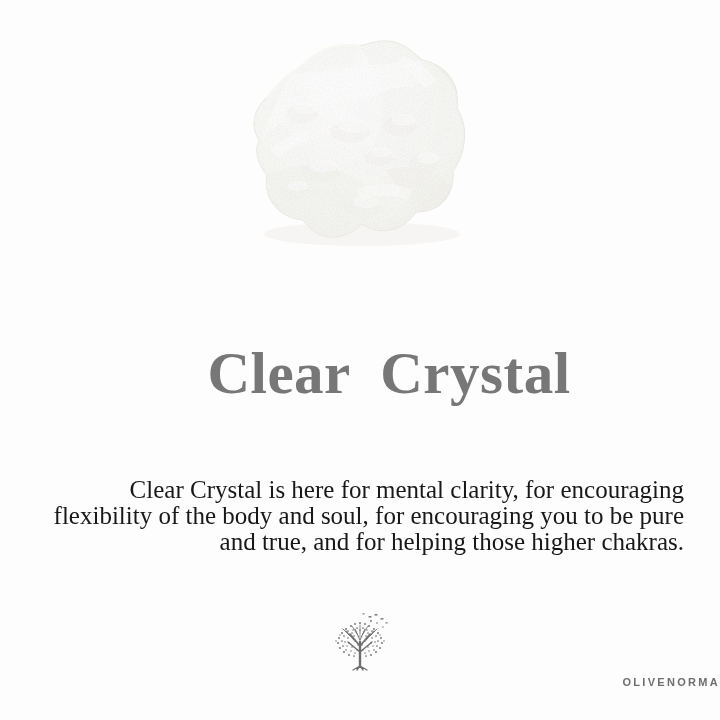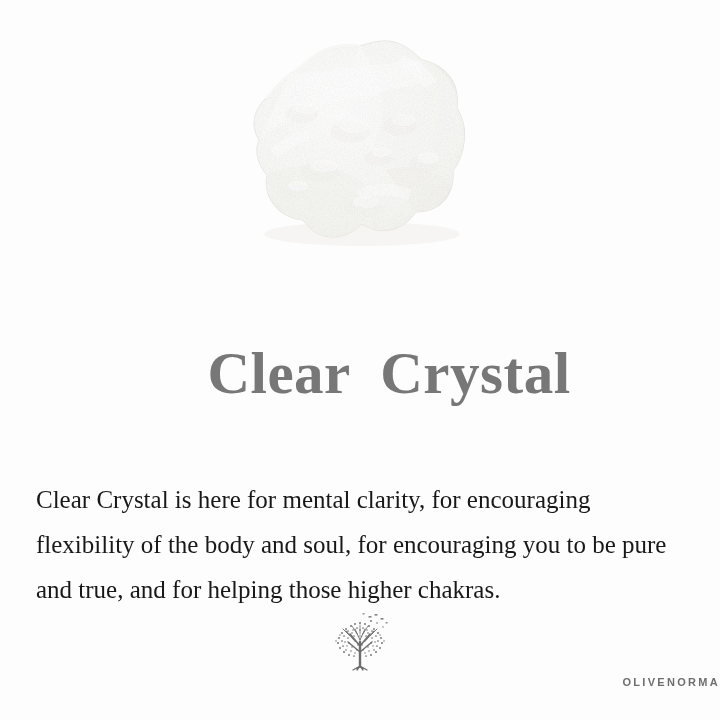--- a/index.html
+++ b/index.html
@@ -72,25 +72,25 @@
     color: #a9a9a9;
     padding: 0 5px;
   }
 
   
   .description {
     position: absolute;
     left: 36px;
     top: 452px;
     width: 648px;
-    text-align: left;
+    text-align: right;
     font-family: "Liberation Serif", "DejaVu Serif", serif;
     font-size: 25px;
     font-weight: 400;
-    line-height: 45px;
+    line-height: 26px;
     color: #181818;
   }
 
   
   .brand {
     position: absolute;
     left: 0;
     top: 612px;
     width: 720px;
     text-align: right;

